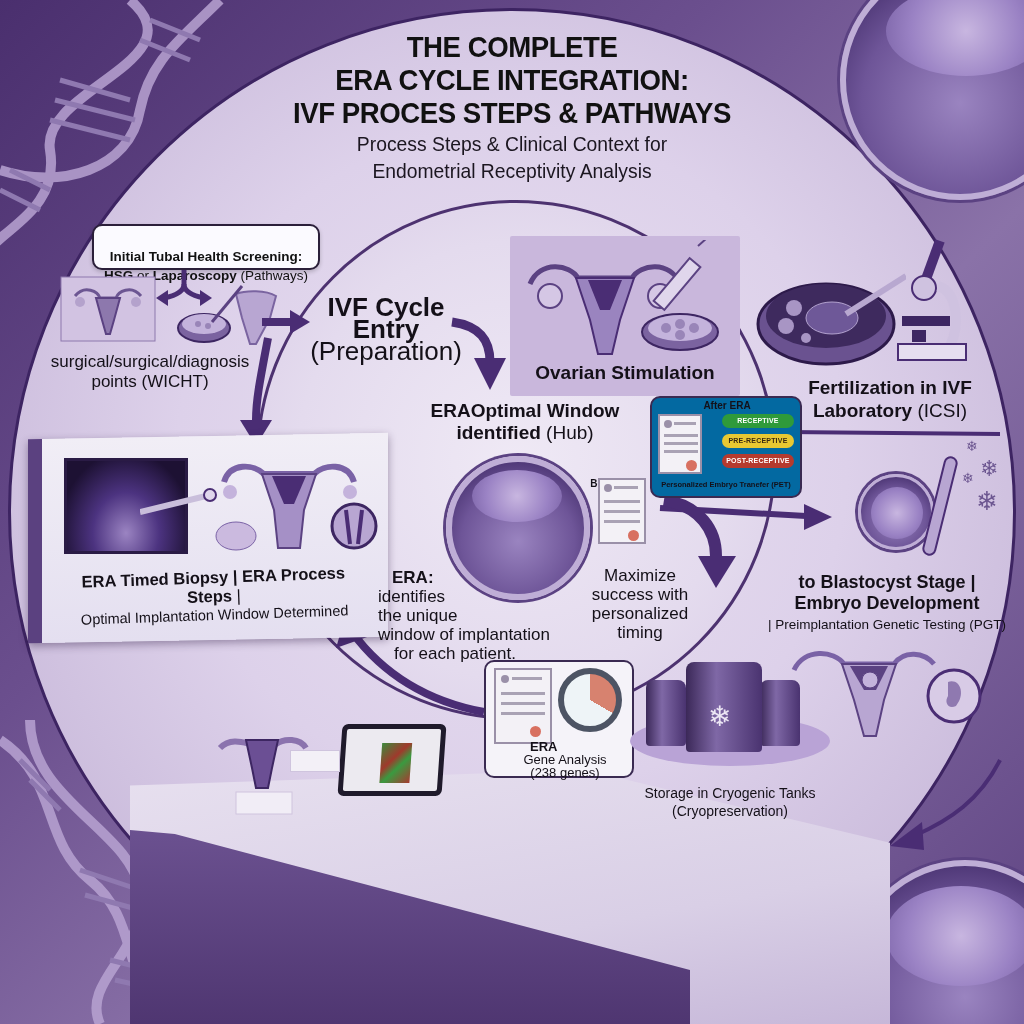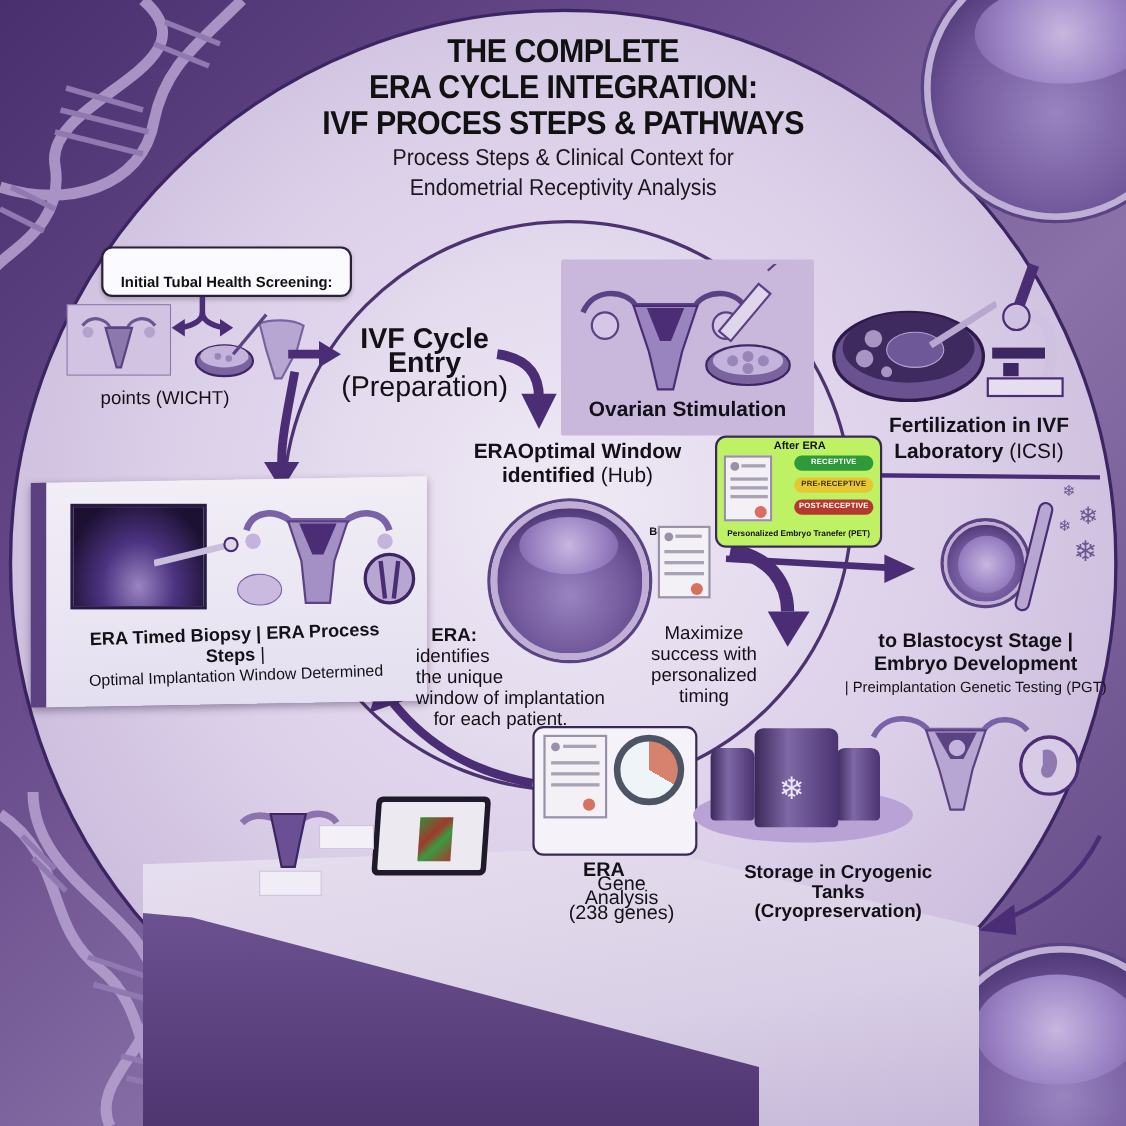--- a/index.html
+++ b/index.html
@@ -69,21 +69,21 @@
   }
   .ultrasound {
     position: absolute; left: 64px; top: 458px; width: 124px; height: 96px;
     background: radial-gradient(ellipse at 50% 80%, #9b84c2 0%, #4c3380 40%, #1d1133 80%);
     border: 3px solid #2a1b45;
   }
 
   
   .era-card {
     position: absolute; left: 650px; top: 396px; width: 152px; height: 102px;
-    background: #bef264; border: 2px solid #3a2a52; border-radius: 10px;
+    background: #0369a1; border: 2px solid #3a2a52; border-radius: 10px;
   }
   .pill {
     position: absolute; height: 14px; border-radius: 8px; font-size: 7px; font-weight: 700;
     text-align: center; line-height: 14px; letter-spacing: 0.2px;
   }
   .doc {
     position: absolute; background: #f3f1f6; border: 2px solid #9a90a8;
   }
   .doc .line { position: absolute; height: 3px; background: #a9a2b4; }
   .doc .seal { position: absolute; width: 11px; height: 11px; border-radius: 50%; background: #d87060; }
@@ -193,20 +193,23 @@
   <div>ERA CYCLE INTEGRATION:</div>
   <div>IVF PROCES STEPS &amp; PATHWAYS</div>
 </div>
 <div class="subtitle">
   <div>Process Steps &amp; Clinical Context for</div>
   <div>Endometrial Receptivity Analysis</div>
 </div>
 
 <div class="callout" style="left:92px;top:224px;width:228px;height:46px;font-size:13.5px;line-height:19px;padding-top:21px;">
   <div class="b">Initial Tubal Health Screening:</div>
+  <div>
+    <span class="b">HSG</span><span> or </span><span class="b">Laparoscopy</span><span> (Pathways)</span>
+  </div>
 </div>
 
 <svg class="abs" style="left:60px;top:276px" width="96" height="66" viewBox="0 0 96 66">
   <rect x="1" y="1" width="94" height="64" fill="#d2c3e2" stroke="#8d78ad"></rect>
   <path d="M15 20 C25 8, 38 16, 40 22 L56 22 C58 16, 71 8, 81 20" stroke="#6c5692" stroke-width="3" fill="none"></path>
   <path d="M36 22 L60 22 L54 44 L50 58 L46 58 L42 44 Z" fill="#8d78ad" stroke="#5b4282" stroke-width="2"></path>
   <circle cx="20" cy="26" r="5" fill="#b4a2cc"></circle>
     <circle cx="76" cy="26" r="5" fill="#b4a2cc"></circle>
 </svg>
 <svg class="abs" style="left:154px;top:270px" width="60" height="40" viewBox="0 0 60 40">
@@ -218,20 +221,21 @@
 <svg class="abs" style="left:176px;top:284px" width="110" height="64" viewBox="0 0 110 64">
   <ellipse cx="28" cy="44" rx="26" ry="14" fill="#7b63a0" stroke="#3d2662" stroke-width="2"></ellipse>
   <ellipse cx="28" cy="40" rx="22" ry="10" fill="#c4b3dc"></ellipse>
   <circle cx="22" cy="40" r="3" fill="#9985b8"></circle>
     <circle cx="32" cy="42" r="3" fill="#9985b8"></circle>
   <path d="M60 10 C70 6, 90 6, 100 12 L94 34 L80 60 L74 60 L66 34 Z" fill="#b8a6d2" stroke="#7a64a0" stroke-width="2"></path>
   <line x1="36" y1="38" x2="66" y2="2" stroke="#5b4282" stroke-width="3"></line>
 </svg>
 
 <div class="label" style="left:30px;top:352px;width:240px;font-size:17px;line-height:20px;">
+  <div>surgical/surgical/diagnosis</div>
   <div>points (WICHT)</div>
 </div>
 
 <svg class="abs" style="left:0;top:0" width="1024" height="1024" viewBox="0 0 1024 1024">
 
   <path d="M262 322 L292 322" stroke="#4a2d74" stroke-width="8" fill="none"></path>
   <polygon points="290,310 310,322 290,334" fill="#4a2d74"></polygon>
 
   <path d="M452 322 C 480 326, 490 340, 490 362" stroke="#4a2d74" stroke-width="9" fill="none"></path>
   <polygon points="474,358 506,358 490,390" fill="#4a2d74"></polygon>
@@ -397,33 +401,33 @@
 <div class="gene-card"></div>
 <div class="doc" style="left:494px;top:668px;width:58px;height:76px;">
   <div class="head" style="left:5px;top:5px;"></div>
   <div class="line" style="left:16px;top:7px;width:30px;"></div>
   <div class="line" style="left:5px;top:22px;width:44px;"></div>
   <div class="line" style="left:5px;top:32px;width:44px;"></div>
   <div class="line" style="left:5px;top:42px;width:44px;"></div>
   <div class="seal" style="left:34px;top:56px;"></div>
 </div>
 <div class="clock"></div>
-<div class="label" style="left:510px;top:784px;width:110px;font-size:18px;line-height:13px;">
+<div class="label" style="left:510px;top:740px;width:110px;font-size:13px;line-height:13px;">
   <div class="b" style="padding-left:20px;text-align:left;">ERA</div>
   <div>Gene Analysis</div>
   <div>(238 genes)</div>
 </div>
 
 <div class="cloud" style="left:630px;top:716px;width:200px;height:50px;"></div>
 <div class="tank" style="left:646px;top:680px;width:40px;height:66px;"></div>
 <div class="tank" style="left:760px;top:680px;width:40px;height:66px;"></div>
 <div class="tank" style="left:686px;top:662px;width:76px;height:90px;">
   <div class="snow" style="left:22px;top:38px;color:#ece6f4;font-size:28px;">❄</div>
 </div>
-<div class="label" style="left:652px;top:784px;width:220px;font-size:17px;line-height:18px;font-weight:bold;">
+<div class="label" style="left:620px;top:784px;width:220px;font-size:14px;line-height:18px;">
   <div>Storage in Cryogenic Tanks</div>
   <div>(Cryopreservation)</div>
 </div>
 
 <svg class="abs" style="left:216px;top:728px" width="94" height="90" viewBox="0 0 94 90">
   <path d="M4 20 C14 10, 26 14, 34 16 L60 16 C68 10, 84 10, 90 20" stroke="#8b73ae" stroke-width="6" fill="none"></path>
   <path d="M30 12 L62 12 L56 40 L52 60 L40 60 L36 40 Z" fill="#6b4f94" stroke="#3d2662" stroke-width="2"></path>
   <rect x="20" y="64" width="56" height="22" fill="#f1edf6" stroke="#cfc4de"></rect>
 </svg>
 <div class="tablet">

